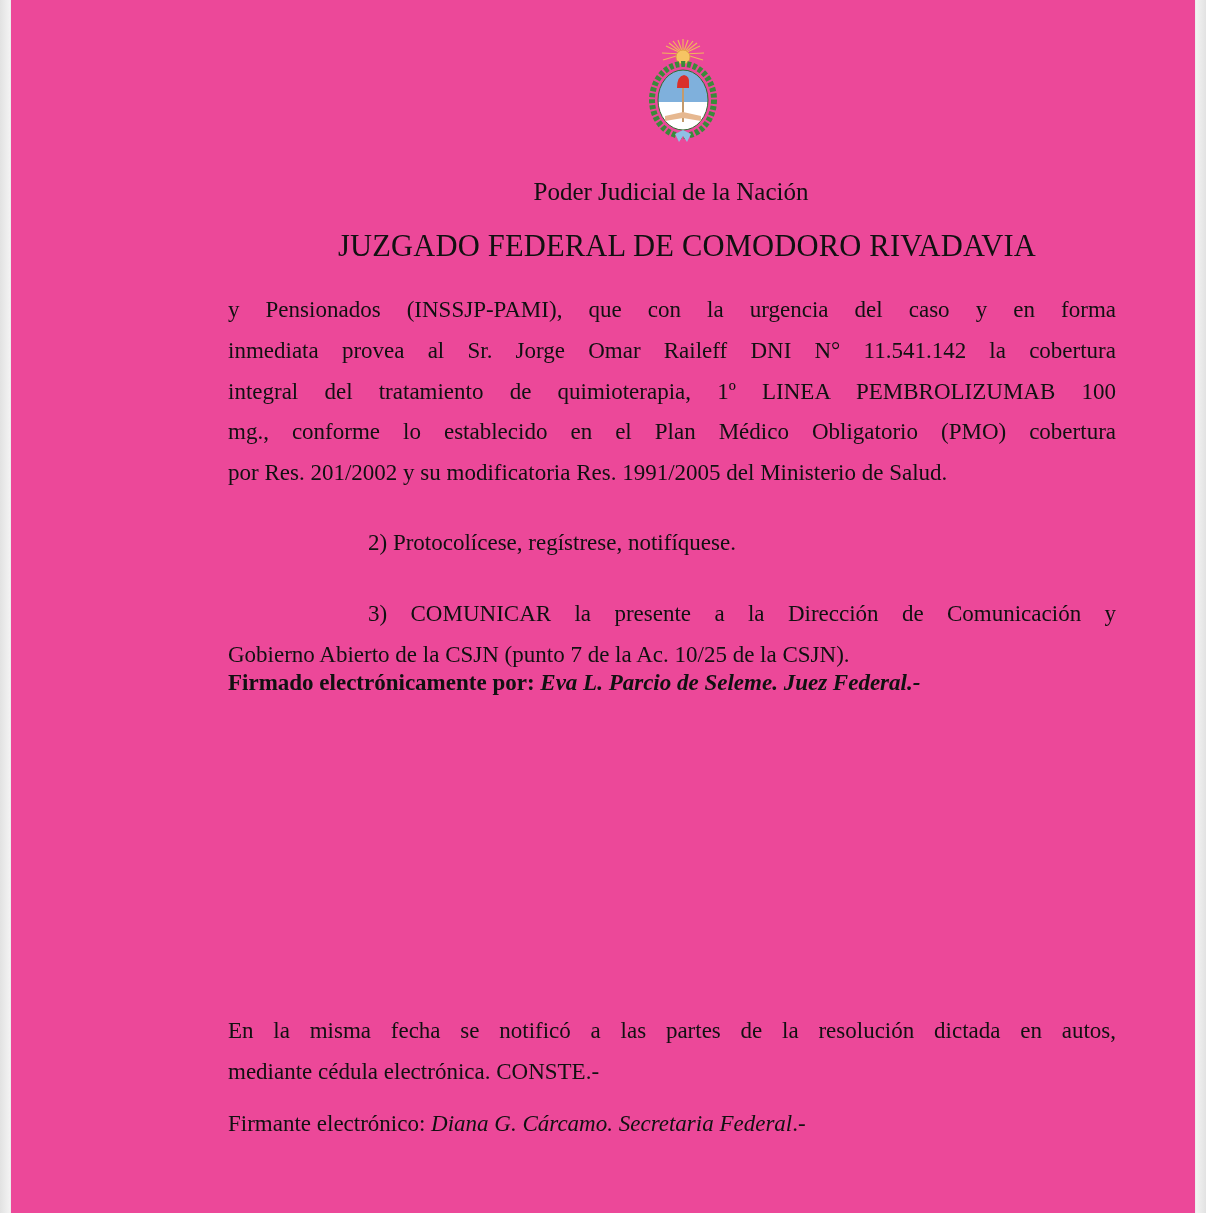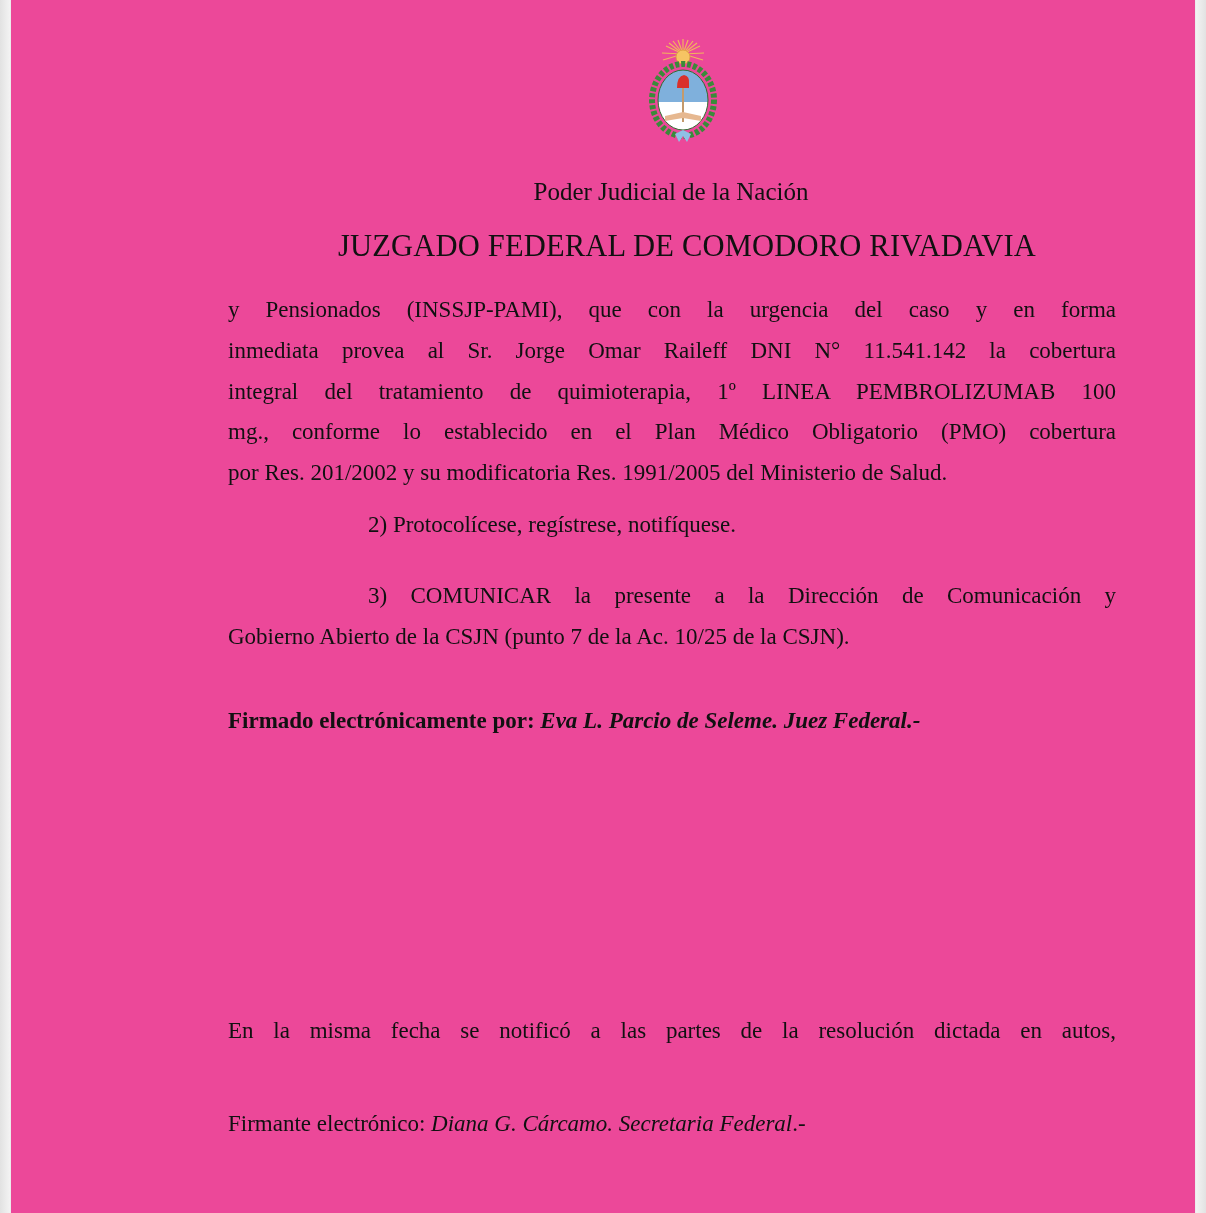--- a/index.html
+++ b/index.html
@@ -47,21 +47,21 @@
 
   .body-text {
     position: absolute;
     left: 217px;
     width: 888px;
     font-size: 23px;
     line-height: 40.8px;
   }
   .line { display: block; height: 40.8px; white-space: nowrap; }
   .line.j { text-align: justify; text-align-last: justify; white-space: normal; }
-  .indent { padding-left: 140px; }
+  .indent { padding-left: 140px; margin-top: 18px; }
   .bold { font-weight: bold; }
   .italic { font-style: italic; }
 </style>
 </head>
 <body>
 
 <div class="side-left"></div>
 <div class="side-right"></div>
 
 <div class="page">
@@ -122,25 +122,26 @@
 
   <div class="body-text" style="top:505px;">
     <span class="line indent">2) Protocolícese, regístrese, notifíquese.</span>
   </div>
 
   <div class="body-text" style="top:576px;">
     <span class="line j indent">3) COMUNICAR la presente a la Dirección de Comunicación y</span>
     <span class="line">Gobierno Abierto de la CSJN (punto 7 de la Ac. 10/25 de la CSJN).</span>
   </div>
 
-  <div class="body-text bold" style="top:701px;">
+  <div class="body-text bold" style="top:663px;">
     <span class="line"><span>Firmado electrónicamente por: </span><span class="italic">Eva L. Parcio de Seleme. Juez Federal.-</span></span>
   </div>
 
   <div class="body-text" style="top:1011px;">
     <span class="line j">En  la misma fecha se notificó a las partes de la resolución dictada en autos,</span>
+    <span class="line">mediante cédula electrónica. CONSTE.-</span>
   </div>
 
   <div class="body-text" style="top:1104px;">
     <span class="line"><span>Firmante electrónico: </span><span class="italic">Diana G. Cárcamo. Secretaria Federal</span><span>.-</span></span>
   </div>
 
 </div>
 
 </body></html>

